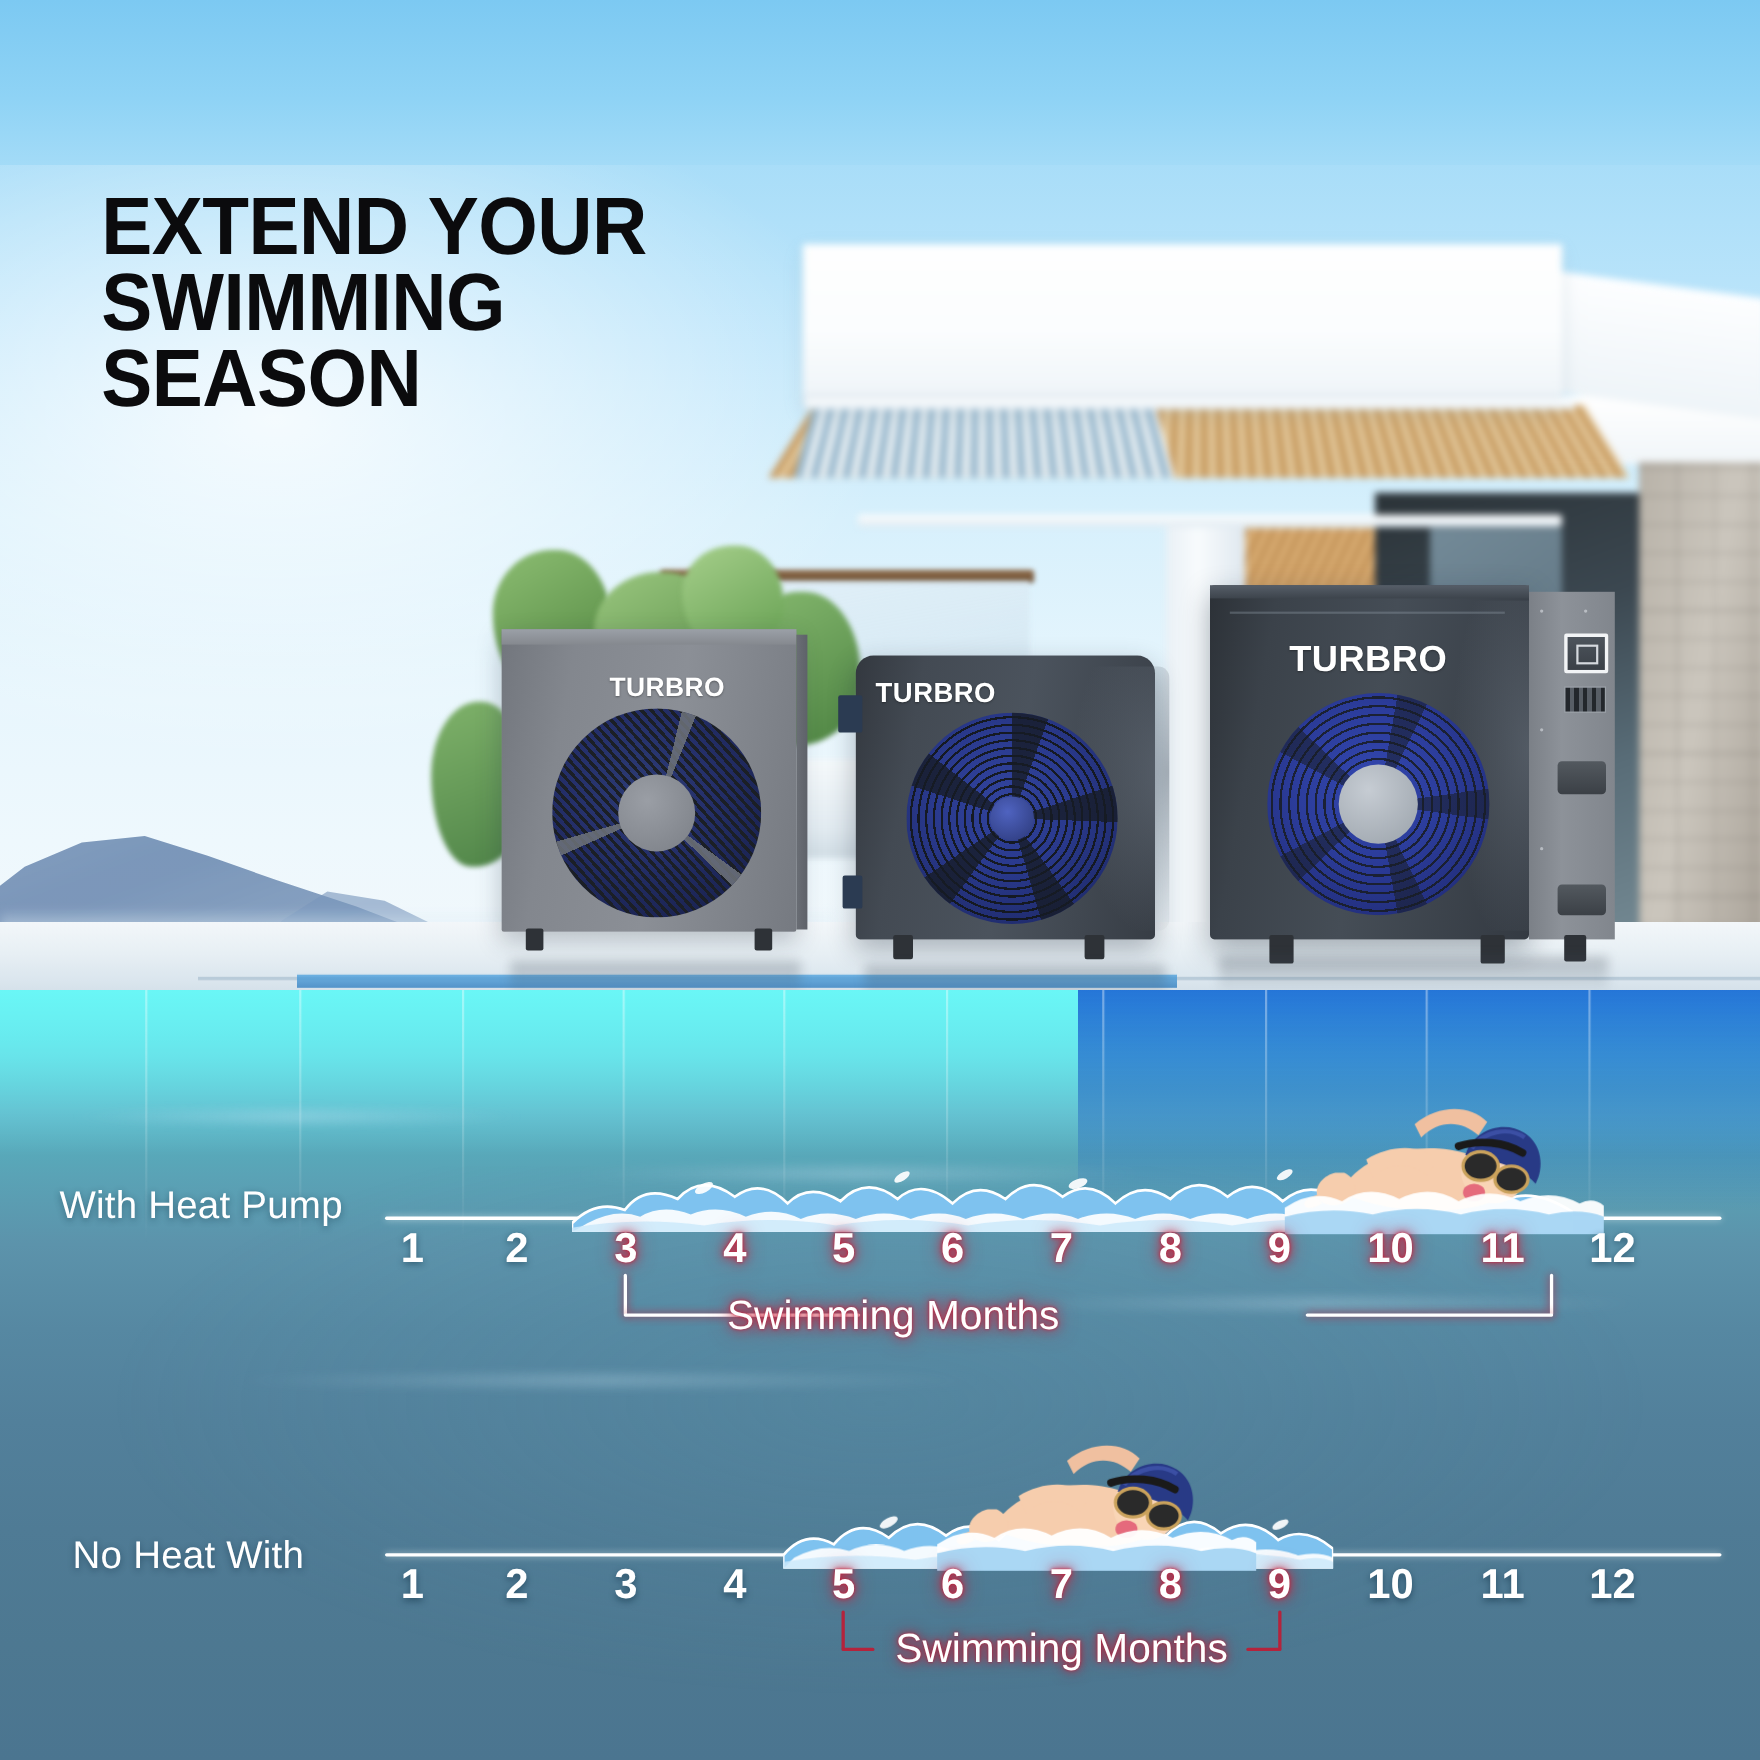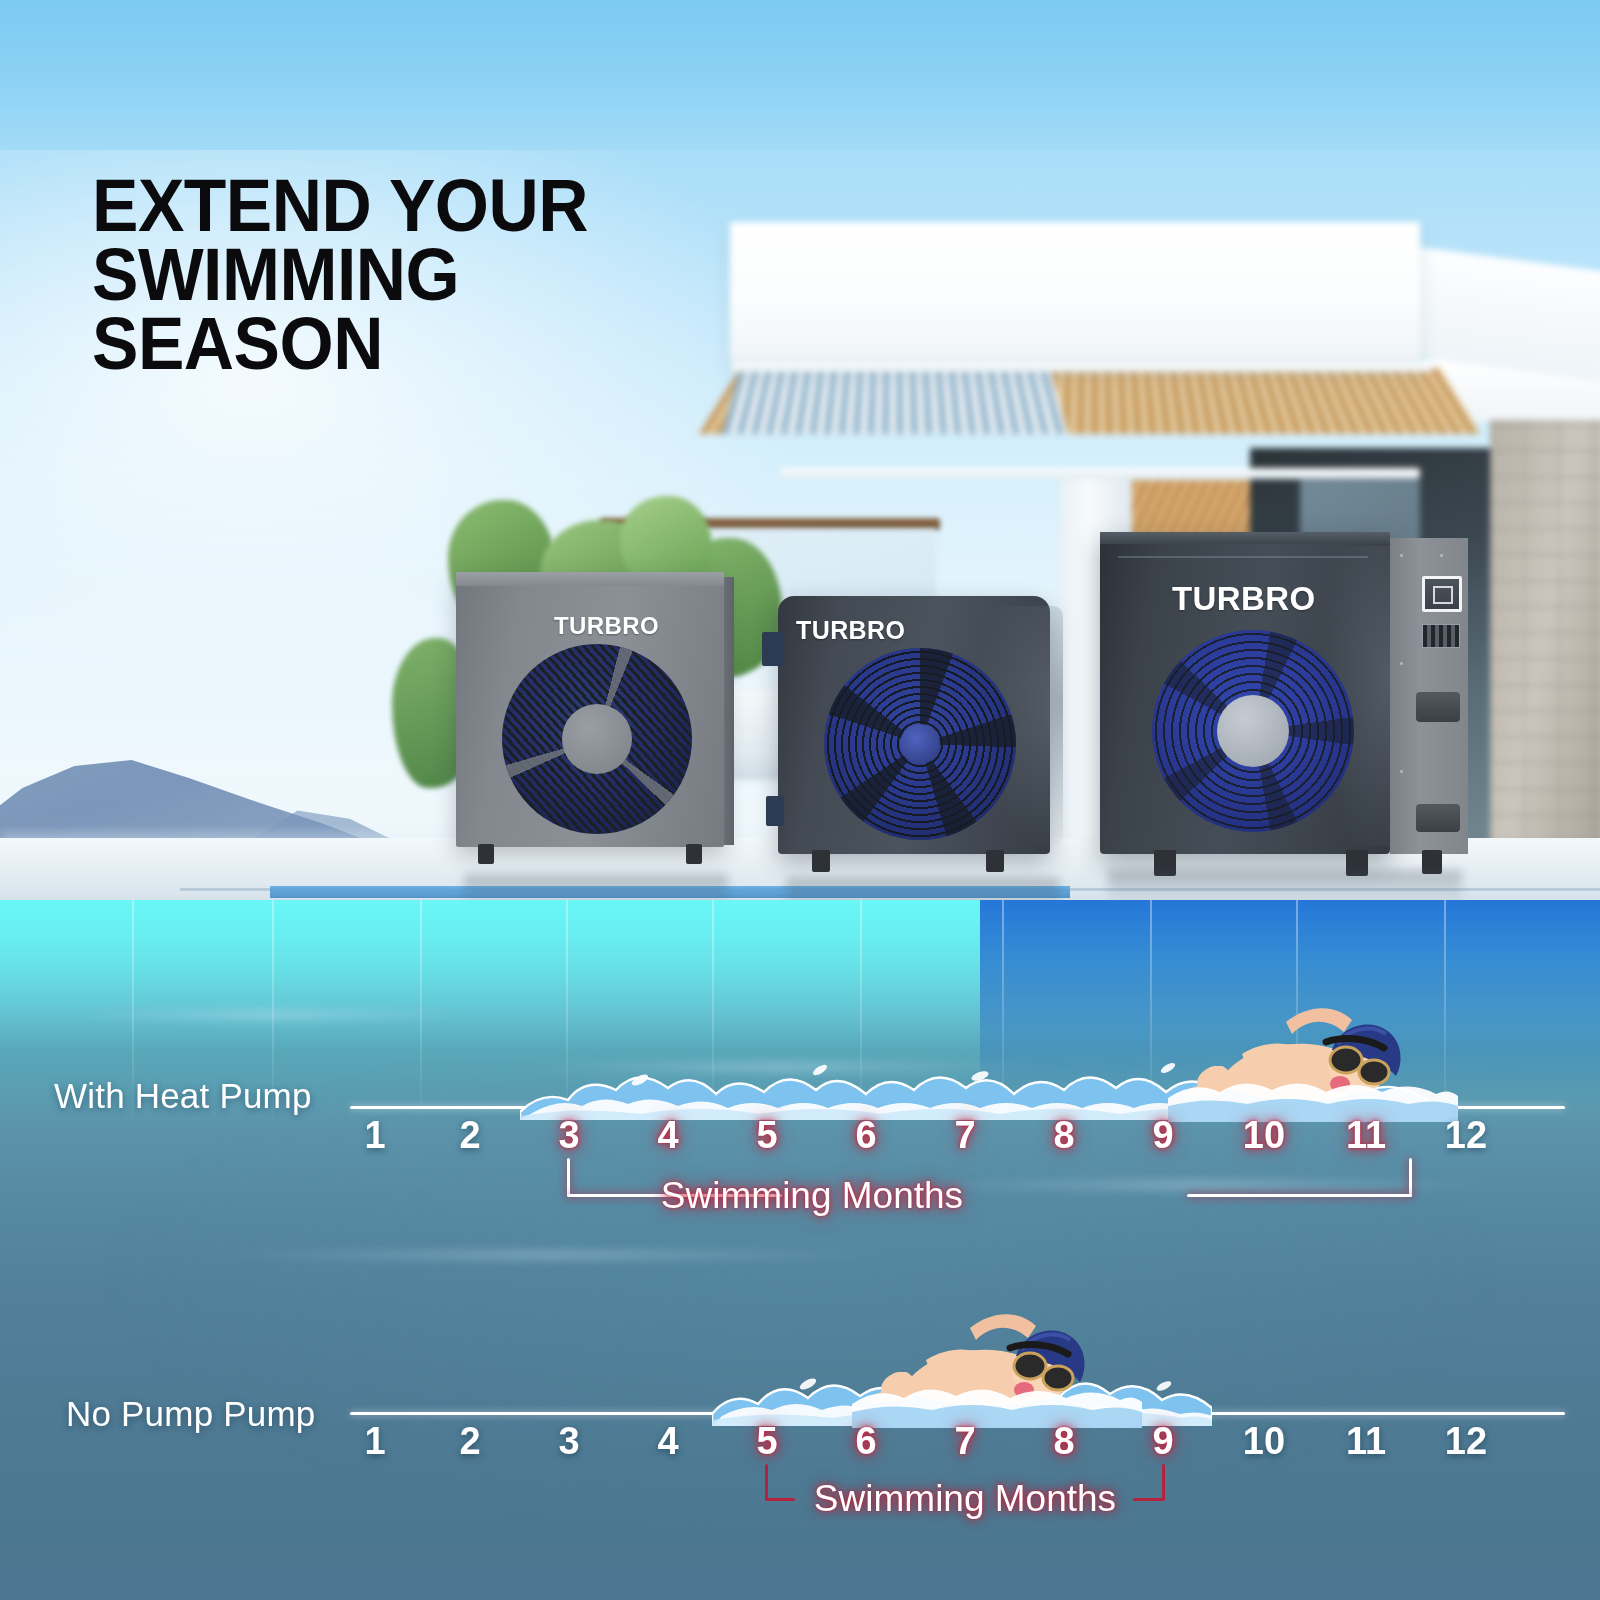--- a/index.html
+++ b/index.html
@@ -589,21 +589,21 @@
       <div class="bl" style="left:0;top:0;height:38px;"></div>
       <div class="br" style="left:842px;top:0;height:38px;"></div>
       <div class="bh" style="left:0;top:36px;width:215px;"></div>
       <div class="bh" style="left:620px;top:36px;width:225px;"></div>
     </div>
     <div class="br-text" style="left:812px;top:115px;transform:translateX(-50%);">Swimming Months</div>
   </div>
 
   <div class="tl" style="left:0;top:1370px;width:1600px;height:200px;">
 
-    <div class="tl-label" style="left:66px;top:24px;">No Pump Pump</div>
+    <div class="tl-label" style="left:66px;top:24px;">No Heat With</div>
 
     <div class="axis" style="left:350px;top:42px;width:1215px;"></div>
 
     <svg class="splash" style="left:712px;top:-12px;" width="500" height="68" viewBox="0 0 500 68">
       <g fill="#7ec2ef" stroke="#ffffff" stroke-width="2.4">
         <path d="M0 56 Q20 32 46 46 Q68 20 96 40 Q120 16 148 38 Q172 20 196 42 Q220 16 248 38
                  Q272 18 298 42 Q322 20 348 38 Q372 14 398 36 Q424 18 450 42 Q474 28 500 50
                  L500 68 L0 68 Z"></path>
       </g>
       <g fill="#ffffff" opacity=".92">

